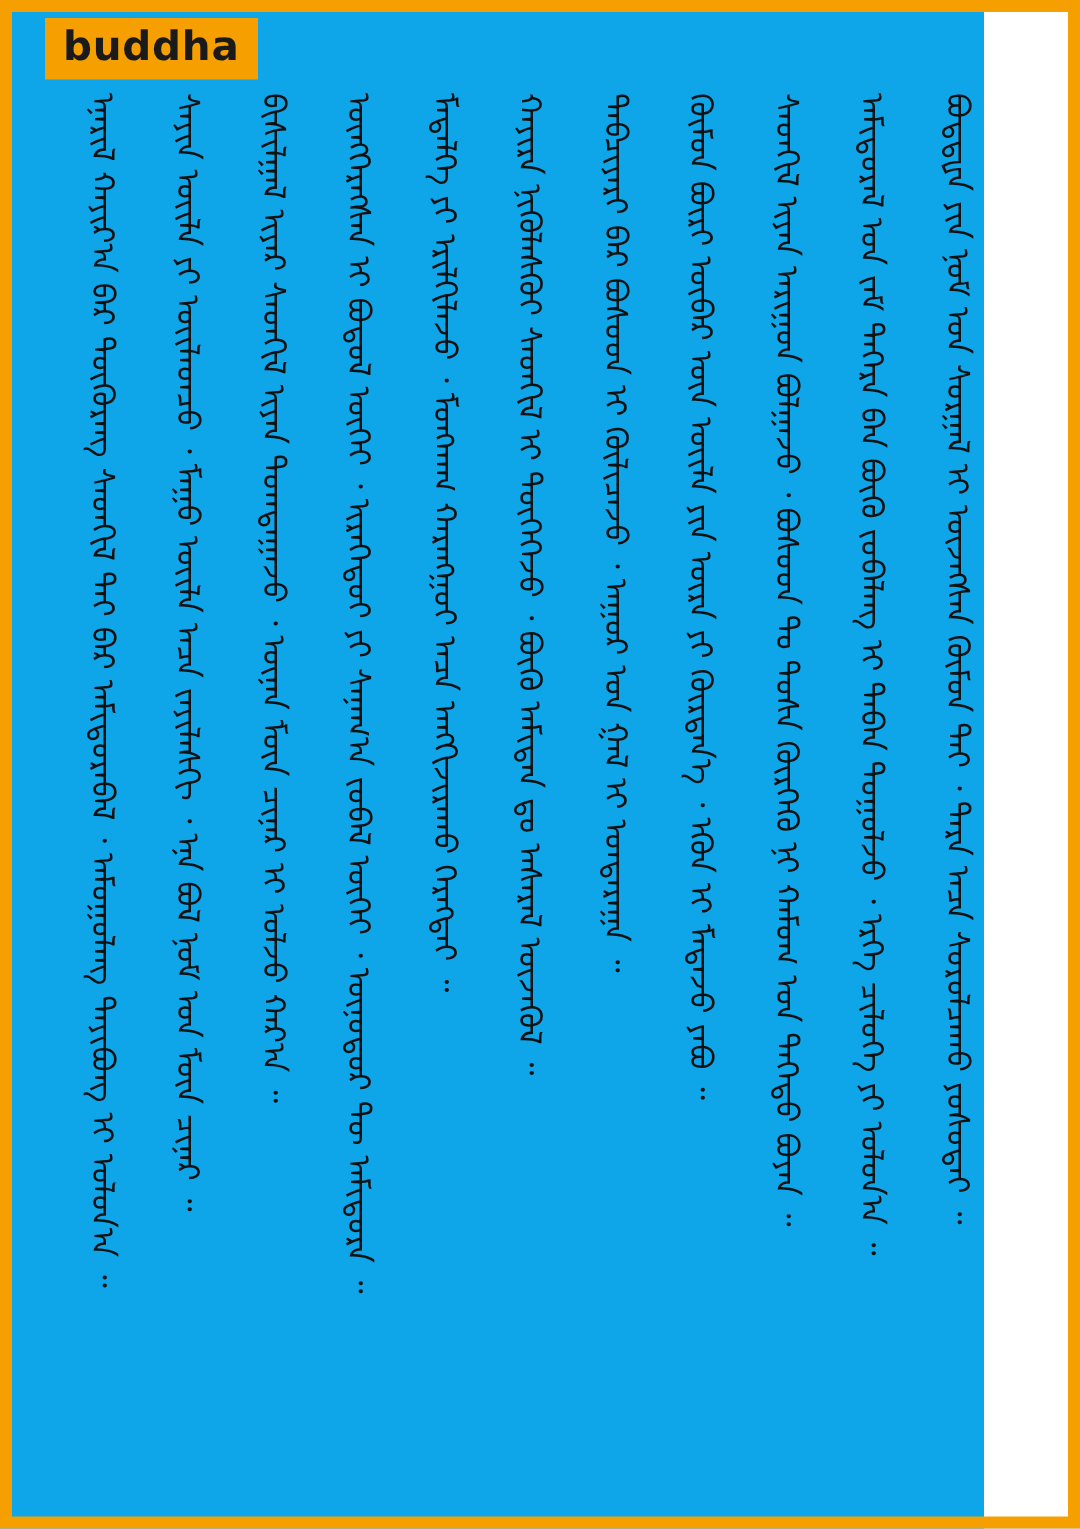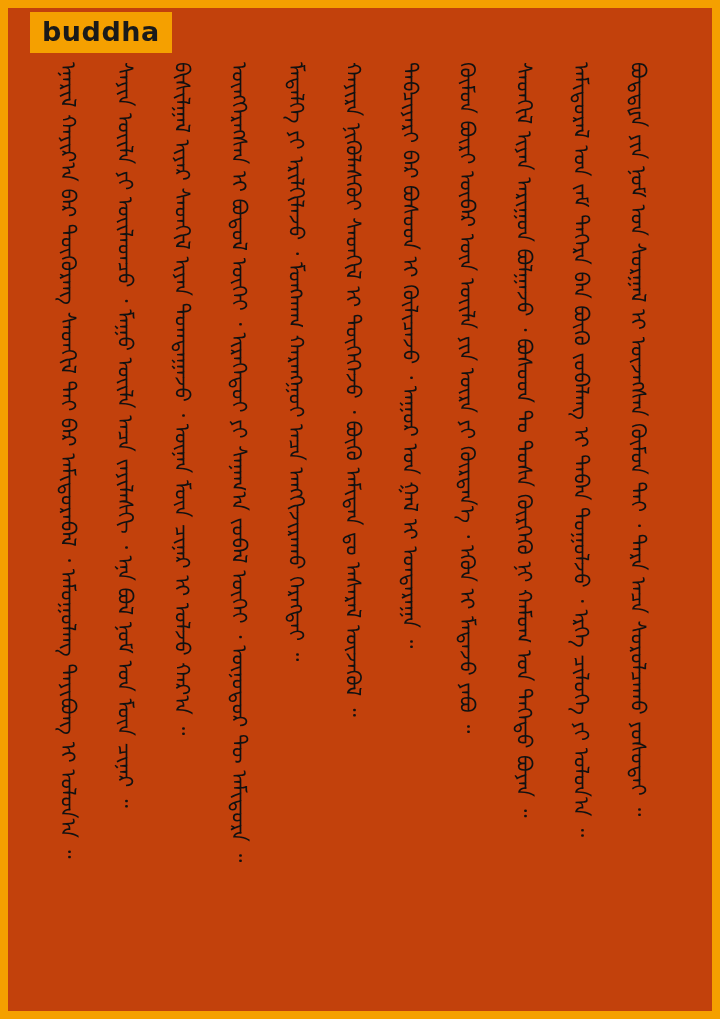--- a/index.html
+++ b/index.html
@@ -9,23 +9,23 @@
   }
   body {
     width: 720px;
     height: 1019px;
     font-family: "DejaVu Sans", sans-serif;
     overflow: hidden;
   }
 
   #page {
     position: relative;
-    width: 720px;
+    width: 656px;
     height: 1019px;
-    background: #c2410c;
+    background: #0ea5e9;
     box-sizing: border-box;
   }
 
   
   #frame {
     position: absolute;
     left: 0;
     top: 0;
     width: 720px;
     height: 1019px;

